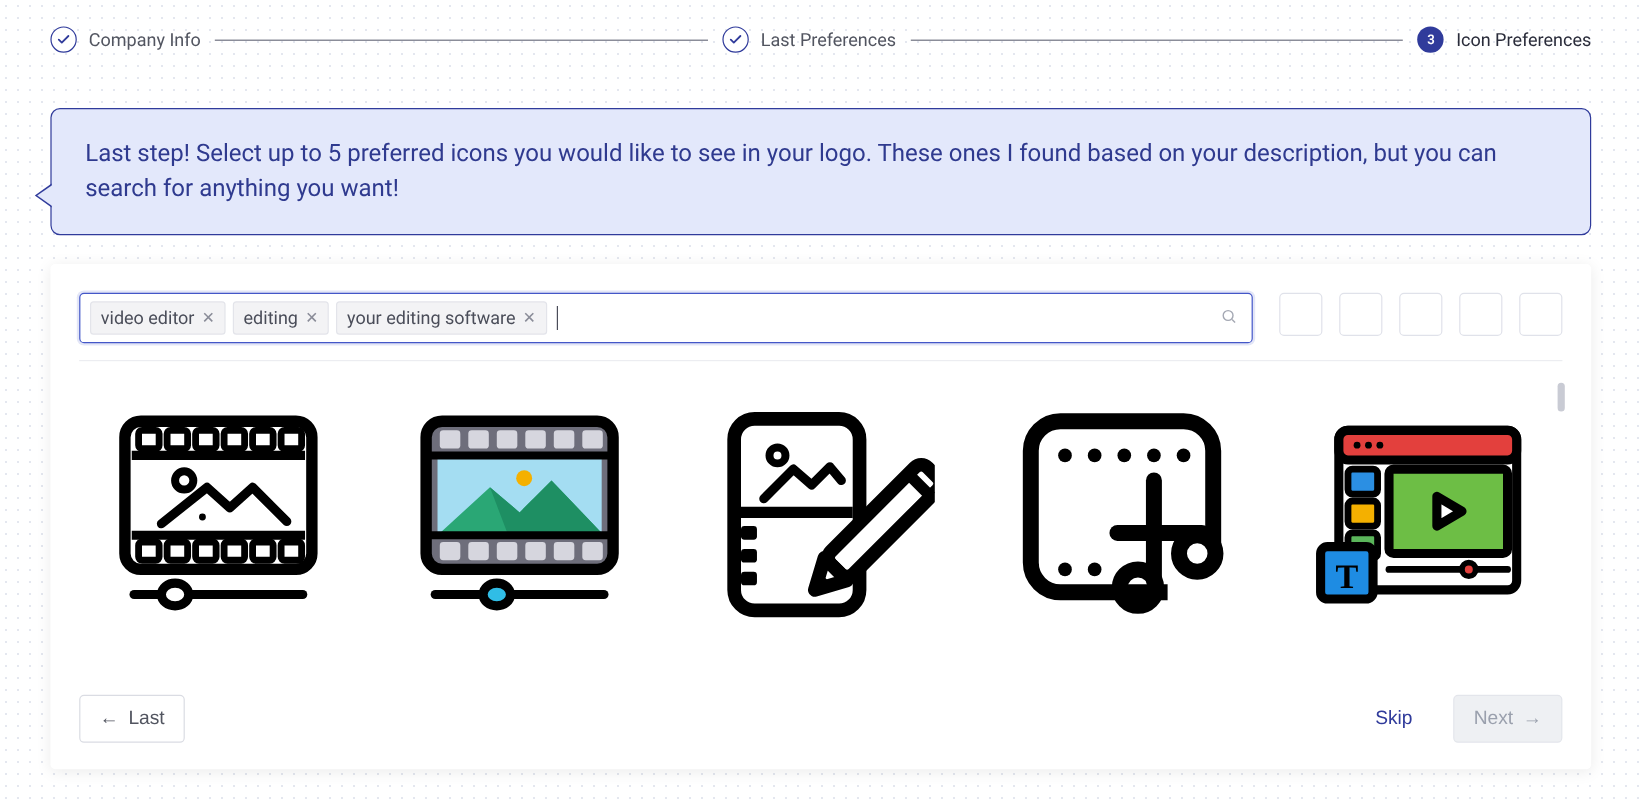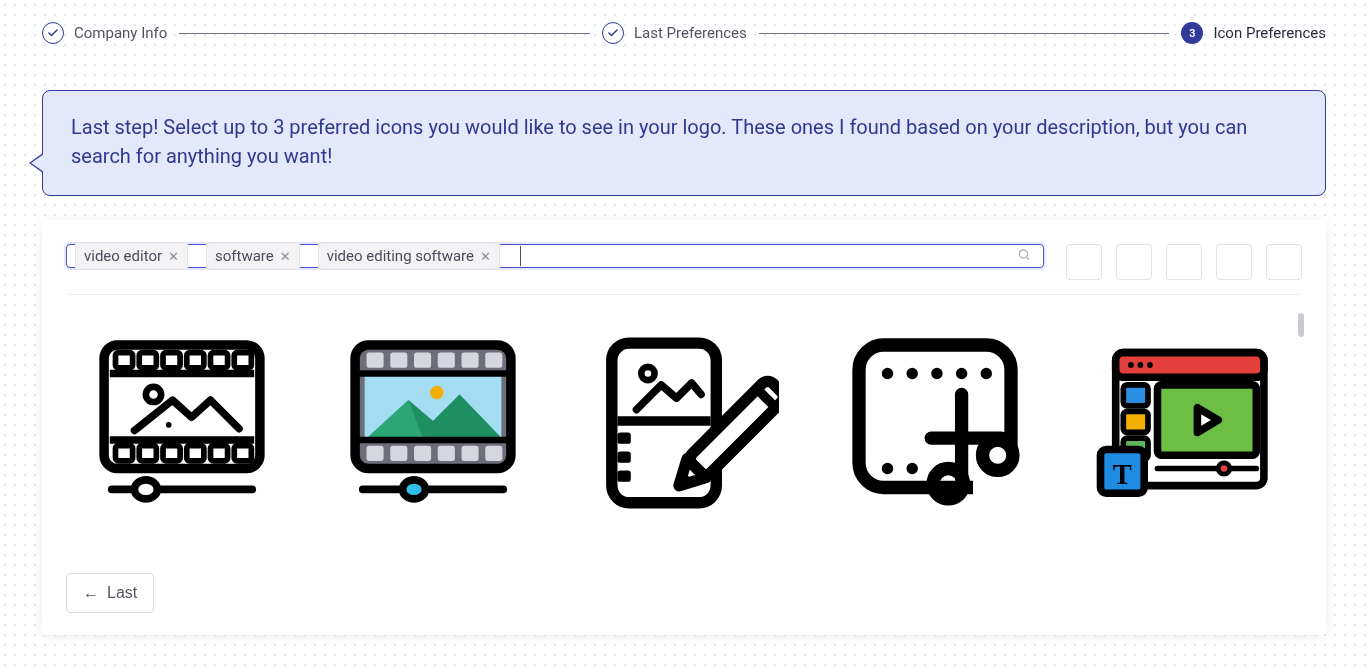--- a/index.html
+++ b/index.html
@@ -65,26 +65,26 @@
     border-radius: 4px;
     box-shadow: 0 2px 12px rgba(0,0,0,0.08);
     padding: 24px 24px 22px 24px;
     position: relative;
   }
 
   
   .search-row { display: flex; align-items: stretch; gap: 22px; }
   .tag-input {
     flex: 1;
-    display: flex; align-items: center; gap: 18px;
+    display: flex; align-items: center; gap: 6px;
     border: 1.5px solid #4457C8;
     box-shadow: 0 0 0 2px rgba(68,87,200,0.15);
     border-radius: 4px;
     padding: 4px 8px;
-    height: 24px;
+    height: 42px;
     position: relative;
     background: #fff;
   }
   .tag {
     display: inline-flex; align-items: center; gap: 6px;
     background: #F3F3F5; border: 1px solid #E3E4EA; border-radius: 3px;
     padding: 4px 8px; font-size: 15px; color: #4a4d59;
   }
   .tag .tag-x { font-size: 13px; color: #8a8c98; cursor: pointer; }
   .search-cursor { width: 1px; height: 20px; background: #4a4d59; margin-left: 2px; }
@@ -152,37 +152,37 @@
     <span class="step-label">Last Preferences</span>
   </div>
   <div class="step-line"></div>
   <div class="step step-current">
     <div class="step-circle">3</div>
     <span class="step-label">Icon Preferences</span>
   </div>
 </div>
 
 <div class="instruction">
-  <span>Last step! Select up to 3 preferred icons you would like to see in your logo. These ones I found based on your description, but you can search for anything you want!</span>
+  <span>Last step! Select up to 5 preferred icons you would like to see in your logo. These ones I found based on your description, but you can search for anything you want!</span>
 </div>
 
 <div class="card">
 
   <div class="search-row">
     <div class="tag-input">
       <span class="tag">
         <span>video editor</span>
         <span class="tag-x">✕</span>
       </span>
       <span class="tag">
-        <span>software</span>
+        <span>editing</span>
         <span class="tag-x">✕</span>
       </span>
       <span class="tag">
-        <span>video editing software</span>
+        <span>your editing software</span>
         <span class="tag-x">✕</span>
       </span>
       <span class="search-cursor"></span>
       <span class="search-icon">
         <svg width="14" height="14" viewBox="0 0 24 24" fill="none" stroke="currentColor" stroke-width="2">
               <circle cx="11" cy="11" r="7"></circle>
               <line x1="21" y1="21" x2="16.65" y2="16.65"></line>
             </svg>
       </span>
     </div>
@@ -331,16 +331,25 @@
     </div>
 
     <div class="scroll-handle"></div>
   </div>
 
   <div class="footer">
     <button class="btn btn-back">
       <span class="arrow">←</span>
       <span>Last</span>
     </button>
+    <div class="footer-right">
+      <button class="btn btn-skip">
+        <span>Skip</span>
+      </button>
+      <button class="btn btn-next">
+        <span>Next</span>
+        <span class="arrow">→</span>
+      </button>
+    </div>
   </div>
 
 </div>
 </div>
 
 </body></html>

